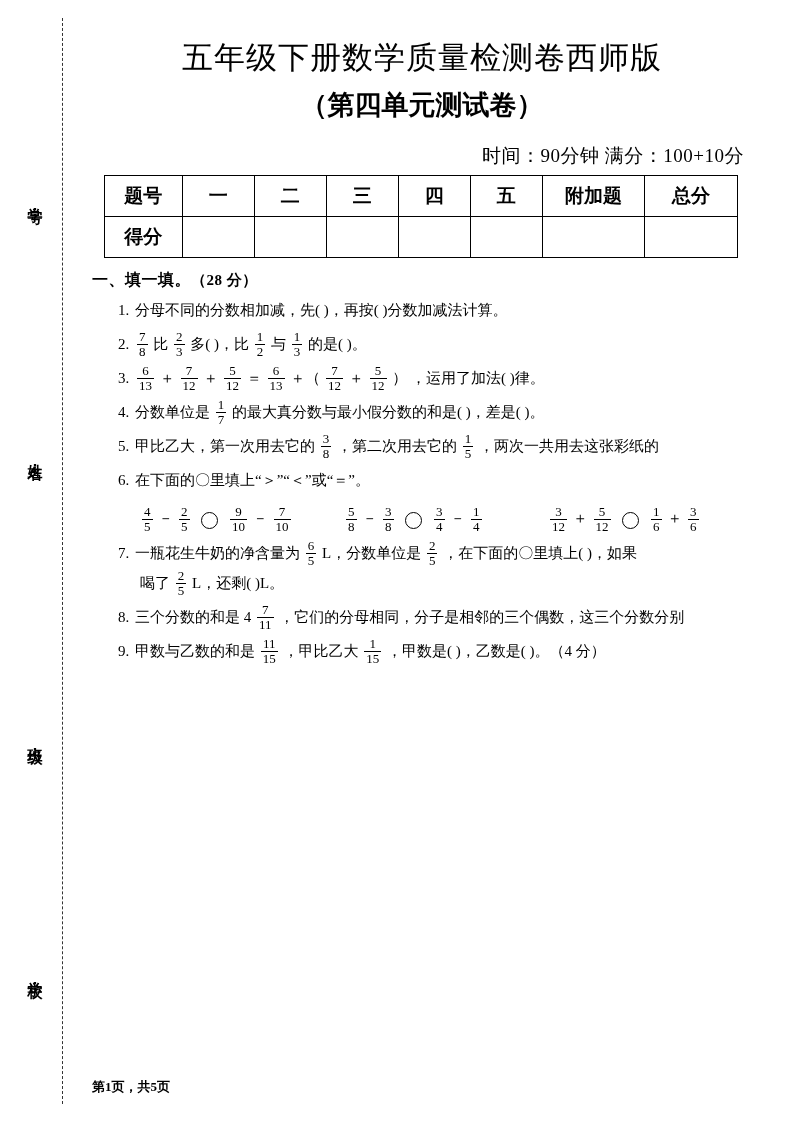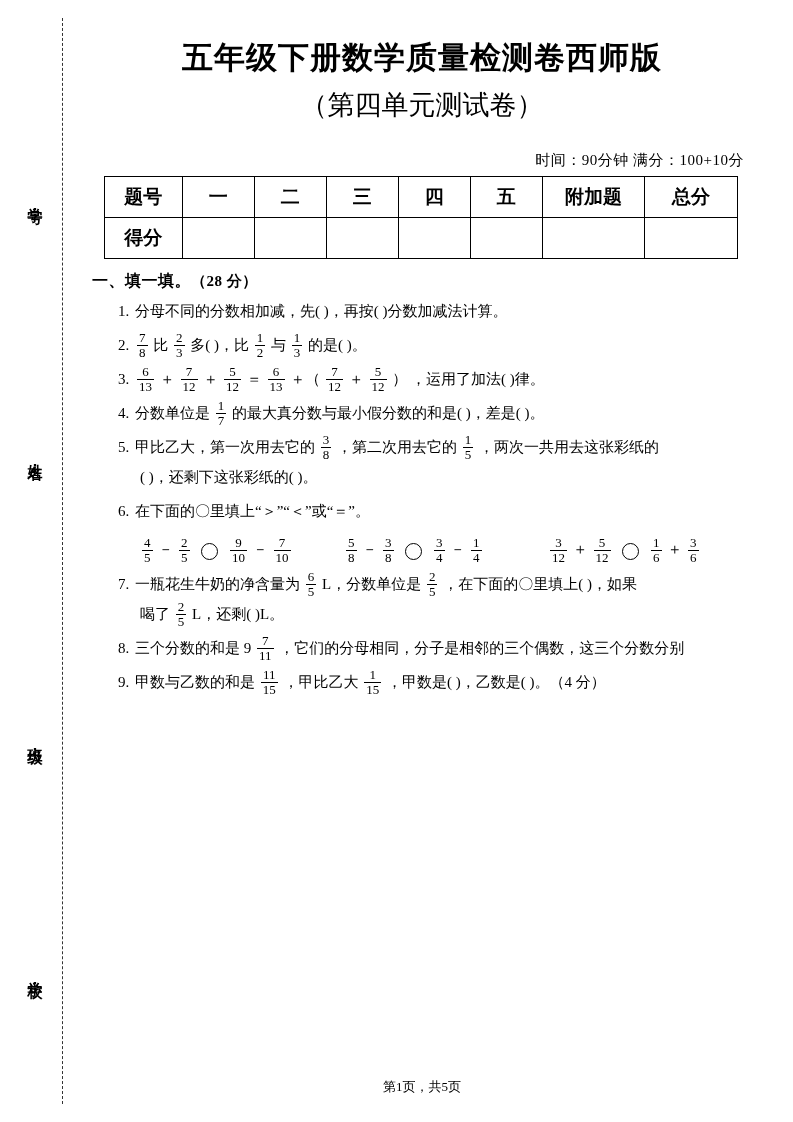--- a/index.html
+++ b/index.html
@@ -54,38 +54,38 @@
     position: absolute;
     left: 92px;
     top: 0;
     width: 660px;
     height: 1122px;
   }
 
   .title {
     text-align: center;
     font-size: 31px;
-    font-weight: bold;
+    font-weight: normal;
     letter-spacing: 1px;
     margin-top: 38px;
     line-height: 1.25;
     font-family: "DejaVu Serif", "Liberation Serif", serif;
   }
   .subtitle {
     text-align: center;
     font-size: 27px;
-    font-weight: normal;
+    font-weight: bold;
     margin-top: 10px;
     font-family: "DejaVu Serif", "Liberation Serif", serif;
   }
 
   .meta-line {
-    margin-top: 28px;
+    margin-top: 20px;
     text-align: right;
-    font-size: 15px;
+    font-size: 19px;
     padding-right: 8px;
     letter-spacing: 0.5px;
   }
 
   
   table.score-table {
     margin-top: 6px;
     border-collapse: collapse;
     width: 634px;
     margin-left: 12px;
@@ -154,23 +154,22 @@
     display: flex;
     font-size: 15px;
   }
   .cmp-row .cell { width: 206px; }
 
   .footer {
     position: absolute;
     left: 0;
     bottom: 26px;
     width: 660px;
-    text-align: center;
     font-size: 13px;
-    font-weight: normal;
+    font-weight: bold;
   }
 </style>
 </head>
 <body>
 
 <div class="left-margin">
   <div class="dashed-line"></div>
   <div class="vlabel l1">学号：</div>
   <div class="vlabel l2">姓名：</div>
   <div class="vlabel l3">班级：</div>
@@ -254,21 +253,20 @@
     <span>的最大真分数与最小假分数的和是(          )，差是(          )。</span>
   </div>
 
   <div class="q">
     <span class="num">5.</span>
     <span>甲比乙大，第一次用去它的</span>
     <span class="frac"><span class="n">3</span><span class="d">8</span></span>
     <span>，第二次用去它的</span>
     <span class="frac"><span class="n">1</span><span class="d">5</span></span>
     <span>，两次一共用去这张彩纸的</span>
-    <span class="q-line indent">(          )，还剩下这张彩纸的(            )。</span>
   </div>
 
   <div class="q">
     <span class="num">6.</span>
     <span>在下面的〇里填上“＞”“＜”或“＝”。</span>
     <div class="cmp-row">
       <div class="cell">
         <span class="frac"><span class="n">4</span><span class="d">5</span></span>
         <span>－</span>
         <span class="frac"><span class="n">2</span><span class="d">5</span></span>
@@ -307,21 +305,21 @@
     <span>，在下面的〇里填上(            )，如果</span>
     <span class="q-line indent">
       <span>喝了</span>
       <span class="frac"><span class="n">2</span><span class="d">5</span></span>
       <span>L，还剩(            )L。</span>
     </span>
   </div>
 
   <div class="q">
     <span class="num">8.</span>
-    <span>三个分数的和是 9</span>
+    <span>三个分数的和是 4</span>
     <span class="frac"><span class="n">7</span><span class="d">11</span></span>
     <span>，它们的分母相同，分子是相邻的三个偶数，这三个分数分别</span>
   </div>
 
   <div class="q">
     <span class="num">9.</span>
     <span>甲数与乙数的和是</span>
     <span class="frac"><span class="n">11</span><span class="d">15</span></span>
     <span>，甲比乙大</span>
     <span class="frac"><span class="n">1</span><span class="d">15</span></span>

